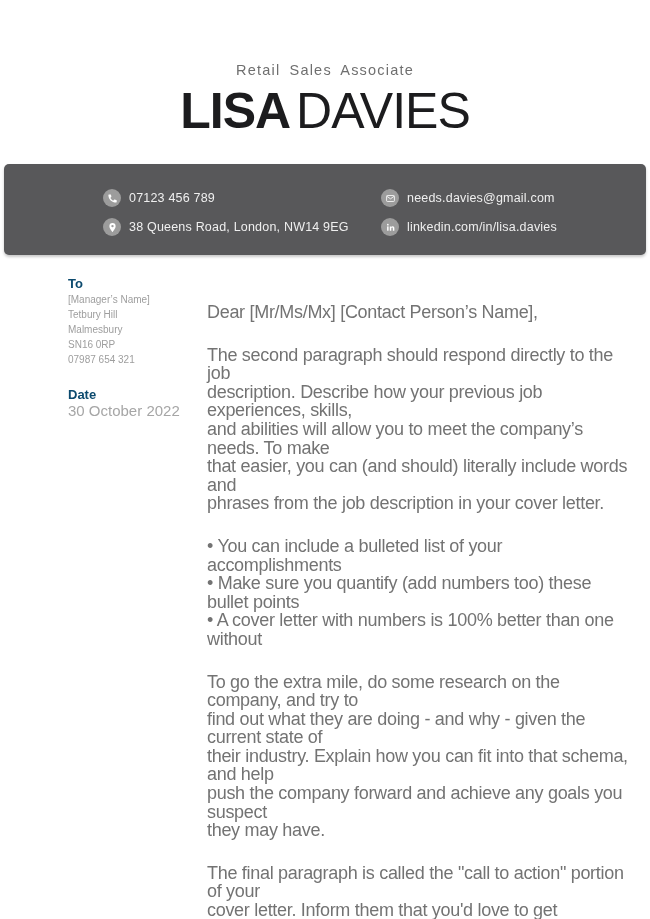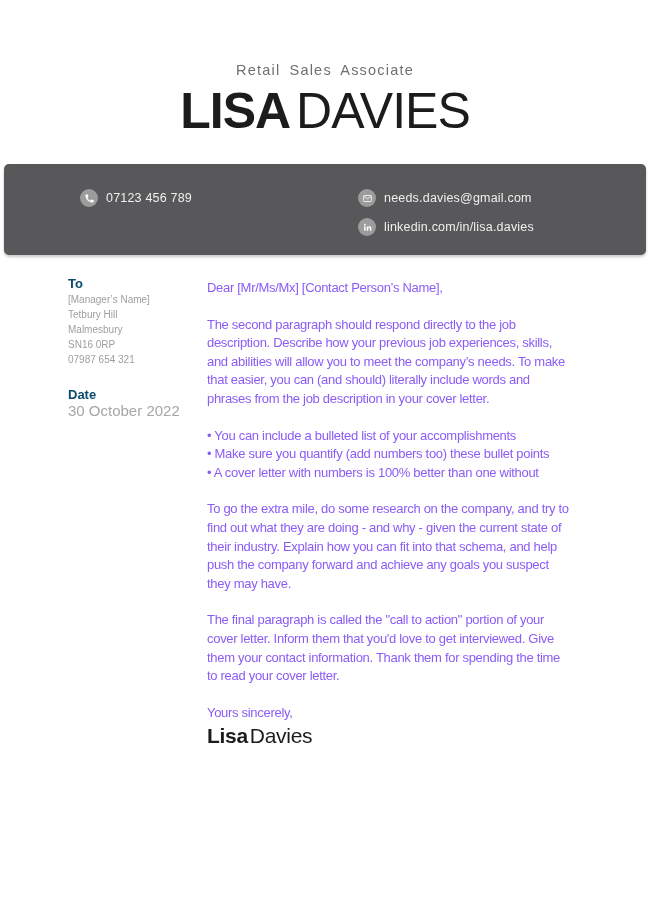--- a/index.html
+++ b/index.html
@@ -39,21 +39,21 @@
 
   
   .contact-band {
     position: absolute;
     top: 164px; left: 4px; right: 4px;
     height: 91px;
     background: #58585a;
     border-radius: 5px;
     box-shadow: 0 2px 3px rgba(0,0,0,0.22);
     display: flex;
-    padding: 25px 0 0 76px;
+    padding: 25px 0 0 99px;
   }
   .band-col { width: 278px; }
   .band-col.right { width: auto; }
   .contact-row {
     display: flex;
     align-items: center;
     height: 18px;
     margin-bottom: 11px;
   }
   .contact-icon {
@@ -99,26 +99,27 @@
     line-height: 16px;
   }
 
   
   .letter {
     position: absolute;
     left: 207px; top: 279px;
     width: 425px;
   }
   .letter p {
-    font-size: 13px;
+    font-size: 18px;
     line-height: 18.6px;
     letter-spacing: -0.3px;
-    color: #8b5cf6;
+    color: #737373;
     white-space: pre-line;
     margin-bottom: 18px;
+    margin-top: 24px;
   }
   .closing { margin-bottom: 1px !important; }
   .signature {
     font-size: 21px;
     line-height: 26px;
     color: #1c1c1e;
     letter-spacing: -0.3px;
   }
   .signature .sig-first { font-weight: 700; margin-right: 2px; }
   .signature .sig-last  { font-weight: 400; }
@@ -135,20 +136,28 @@
 
   <div class="contact-band">
     <div class="band-col">
       <div class="contact-row">
         <span class="contact-icon">
           <svg viewBox="0 0 24 24">
               <path d="M7.3 10.7a15 15 0 0 0 6 6l2-2a1.1 1.1 0 0 1 1.1-.27c1.2.4 2.4.6 3.7.6.6 0 1.1.5 1.1 1.1v3.7c0 .6-.5 1.1-1.1 1.1C10.8 21 3 13.2 3 4.1 3 3.5 3.5 3 4.1 3h3.7c.6 0 1.1.5 1.1 1.1 0 1.3.2 2.5.6 3.7.1.4 0 .8-.27 1.1l-2 1.8z" fill="#ffffff"></path>
             </svg>
         </span>
         <span class="contact-text">07123 456 789</span>
+      </div>
+      <div class="contact-row">
+        <span class="contact-icon">
+          <svg viewBox="0 0 24 24">
+              <path d="M12 2.2A6.8 6.8 0 0 0 5.2 9c0 5 6.8 12.8 6.8 12.8S18.8 14 18.8 9A6.8 6.8 0 0 0 12 2.2zm0 9.3a2.6 2.6 0 1 1 0-5.2 2.6 2.6 0 0 1 0 5.2z" fill="#ffffff"></path>
+            </svg>
+        </span>
+        <span class="contact-text">38 Queens Road, London, NW14 9EG</span>
       </div>
     </div>
     <div class="band-col right">
       <div class="contact-row">
         <span class="contact-icon">
           <svg viewBox="0 0 24 24">
               <rect x="3.5" y="5.5" width="17" height="13" rx="1.6" fill="none" stroke="#ffffff" stroke-width="1.8"></rect>
               <path d="M4.2 7.2l7.8 5.5 7.8-5.5" fill="none" stroke="#ffffff" stroke-width="1.8"></path>
             </svg>
         </span>

